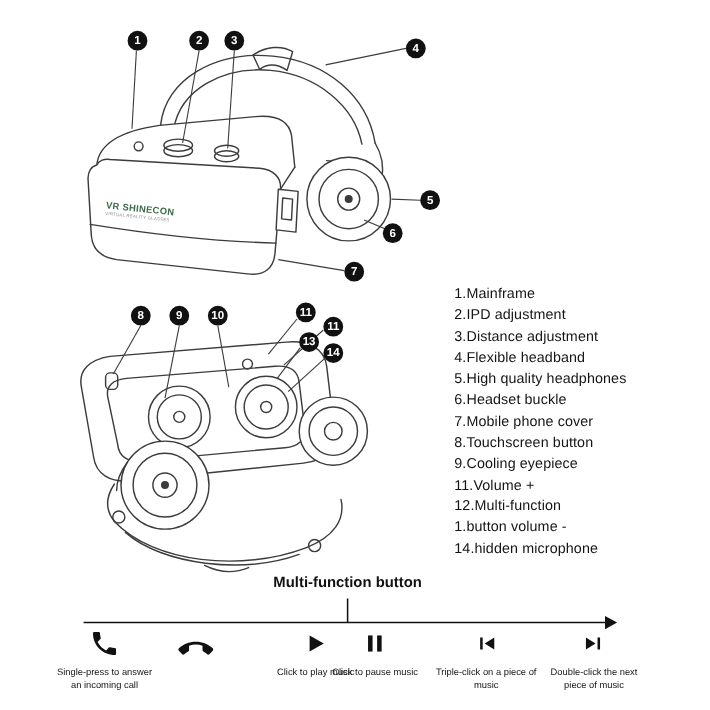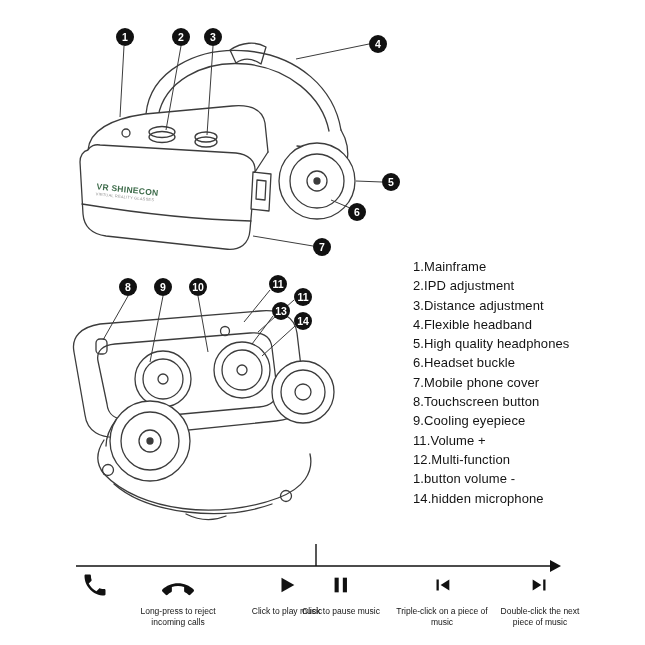--- a/index.html
+++ b/index.html
@@ -163,20 +163,21 @@
     <li>6.Headset buckle</li>
     <li>7.Mobile phone cover</li>
     <li>8.Touchscreen button</li>
     <li>9.Cooling eyepiece</li>
     <li>11.Volume +</li>
     <li>12.Multi-function</li>
     <li>1.button volume -</li>
     <li>14.hidden microphone</li>
   </ul>
 
+  <div class="footer-title">Multi-function button</div>
 
   <div class="action-icon" style="left:81px;top:571px">
     <svg width="28" height="28" viewBox="0 0 24 24">
         <path fill="#111" d="M6.62 10.79c1.44 2.83 3.76 5.14 6.59 6.59l2.2-2.21c.27-.27.67-.36 1.02-.24 1.12.37 2.33.57 3.57.57.55 0 1 .45 1 1V20c0 .55-.45 1-1 1-9.39 0-17-7.61-17-17 0-.55.45-1 1-1h3.5c.55 0 1 .45 1 1 0 1.25.2 2.45.57 3.57.11.35.03.74-.25 1.02l-2.2 2.2z"></path>
       </svg>
   </div>
   <div class="action-icon" style="left:162px;top:574px">
     <svg width="32" height="32" viewBox="0 0 24 24">
         <path fill="#111" d="M12 9c-1.6 0-3.15.25-4.6.72v3.1c0 .39-.23.74-.56.9-.98.49-1.87 1.12-2.66 1.85-.18.18-.43.28-.7.28-.28 0-.53-.11-.71-.29L.29 13.08c-.18-.17-.29-.42-.29-.7 0-.28.11-.53.29-.71C3.34 8.78 7.46 7 12 7s8.66 1.78 11.71 4.67c.18.18.29.43.29.71 0 .28-.11.53-.29.7l-2.48 2.48c-.18.18-.43.29-.71.29-.27 0-.52-.11-.7-.28-.79-.74-1.69-1.36-2.67-1.85-.33-.16-.56-.5-.56-.9v-3.1C15.15 9.25 13.6 9 12 9z"></path>
       </svg>
@@ -196,19 +197,19 @@
     <svg width="22" height="22" viewBox="0 0 24 24">
         <path fill="#111" d="M6 6h2.5v12H6zm4.5 6 9.5 6V6l-9.5 6z"></path>
       </svg>
   </div>
   <div class="action-icon" style="left:529px;top:574px">
     <svg width="22" height="22" viewBox="0 0 24 24">
         <path fill="#111" d="M4 18l9.5-6L4 6v12zM15.5 6v12H18V6h-2.5z"></path>
       </svg>
   </div>
 
-  <div class="action-caption" style="left:130px;top:606px">Long-press to reject incoming calls</div>
+  <div class="action-caption" style="left:47px;top:606px">Single-press to answer an incoming call</div>
   <div class="action-caption" style="left:239px;top:606px">Click to play music</div>
   <div class="action-caption" style="left:293px;top:606px">Click to pause music</div>
   <div class="action-caption" style="left:394px;top:606px">Triple-click on a piece of music</div>
   <div class="action-caption" style="left:492px;top:606px">Double-click the next piece of music</div>
 
 </div>
 
 </body></html>

